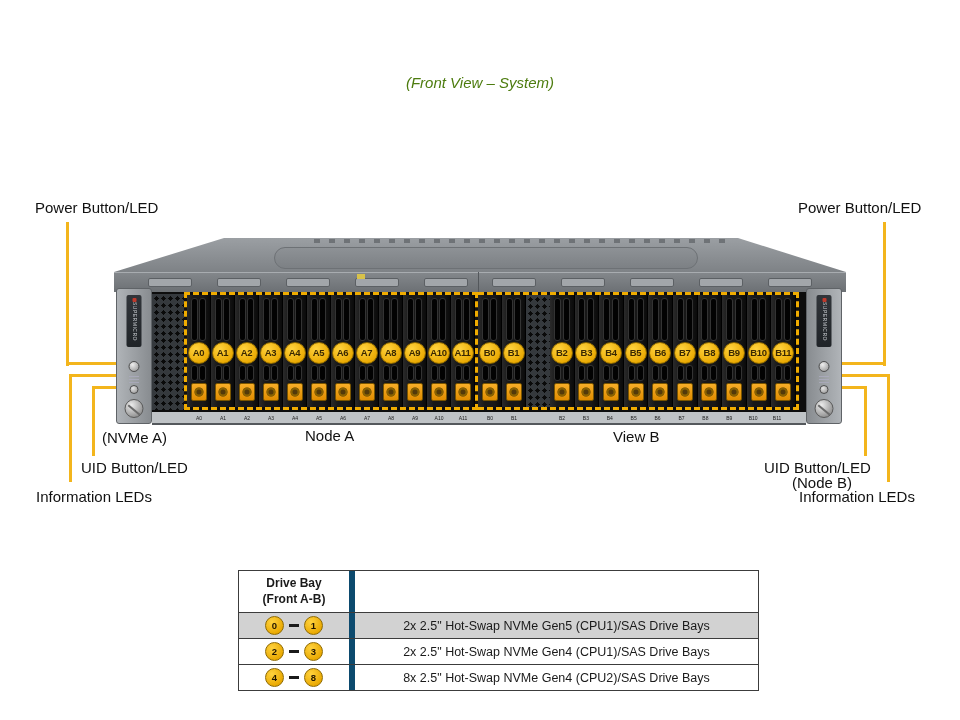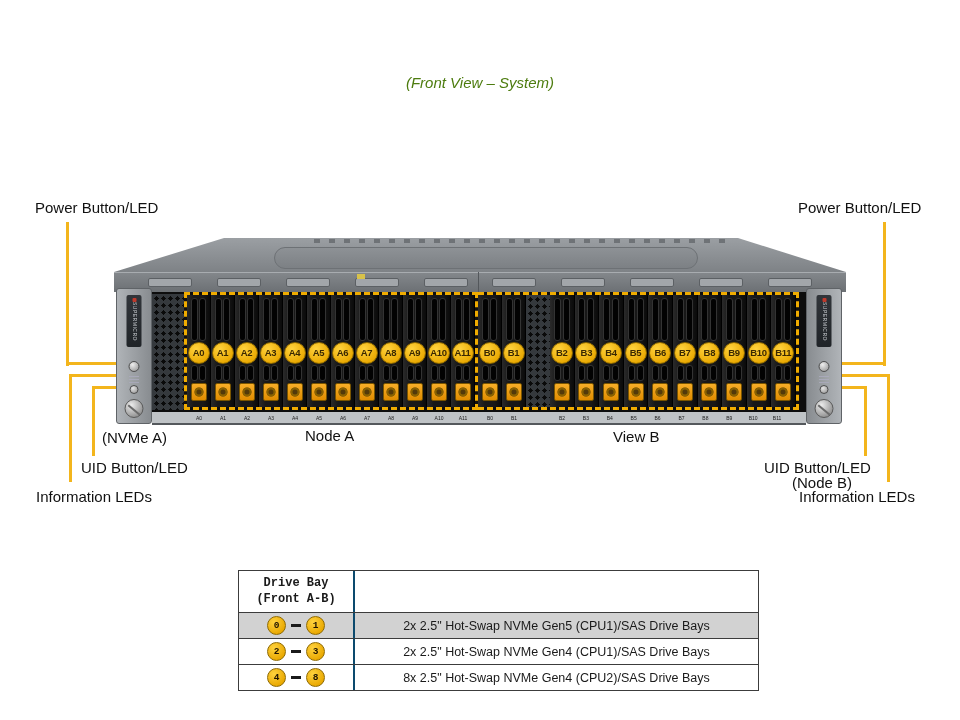--- a/index.html
+++ b/index.html
@@ -99,22 +99,22 @@
        width:19px;height:19px;border-radius:50%;
        background:radial-gradient(circle at 35% 30%,#ececec,#9a9a9a 70%,#787878);
        border:1px solid #5a5a5a;}
   .screw::after{content:"";position:absolute;top:50%;left:1px;right:1px;height:2px;
        background:#6a6a6a;transform:rotate(40deg);}
 
   
   .spec-table{position:absolute;left:238px;top:570px;width:521px;border:1px solid #3c3c3c;
        font-size:12px;background:#fff;}
   .t-header{display:flex;height:41px;}
-  .t-c1{width:116px;border-right:2px solid #0c4a6e;display:flex;flex-direction:column;
-       align-items:center;justify-content:center;text-align:center;font-family:Liberation Mono, monospace;}
+  .t-c1{width:116px;border-right:6px solid #0c4a6e;display:flex;flex-direction:column;
+       align-items:center;justify-content:center;text-align:center;}
   .t-c2{flex:1;display:flex;align-items:center;justify-content:center;text-align:center;}
   .t-header .t-c1,.t-header .t-c2{font-weight:bold;font-size:12px;line-height:1.3;}
   .t-rows > div.t-row{display:flex;height:26px;border-top:1px solid #3c3c3c;}
   .t-rows > div.t-row:first-of-type{background:#d2d2d2;}
   .t-row .t-c1{flex-direction:row;gap:0;}
   .tb-badge{width:19px;height:19px;border-radius:50%;
        background:radial-gradient(circle at 35% 30%,#ffd23e,#e9a800 75%);
        border:1px solid #8f6a00;color:#201400;font-weight:bold;font-size:9.5px;
        line-height:18px;text-align:center;}
   .tb-dash{width:10px;height:3px;background:#1a1a1a;margin:0 5px;}

